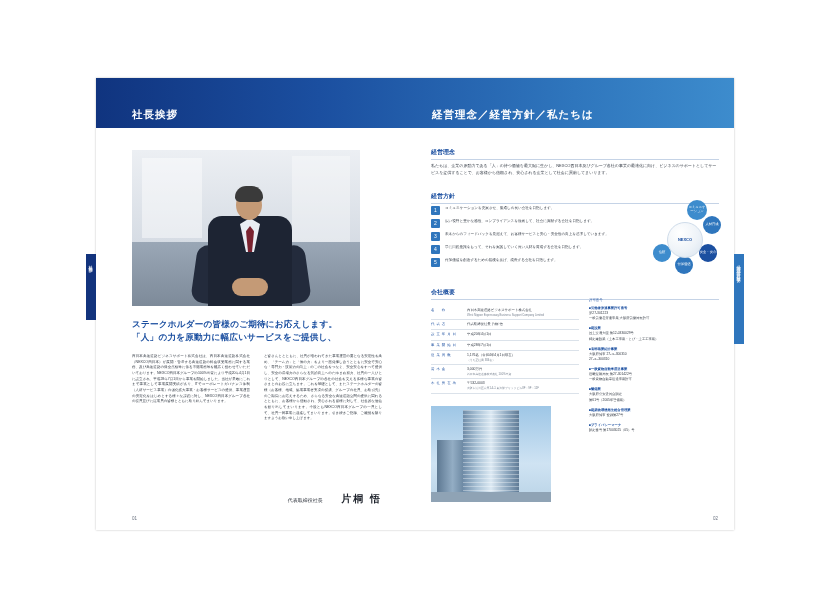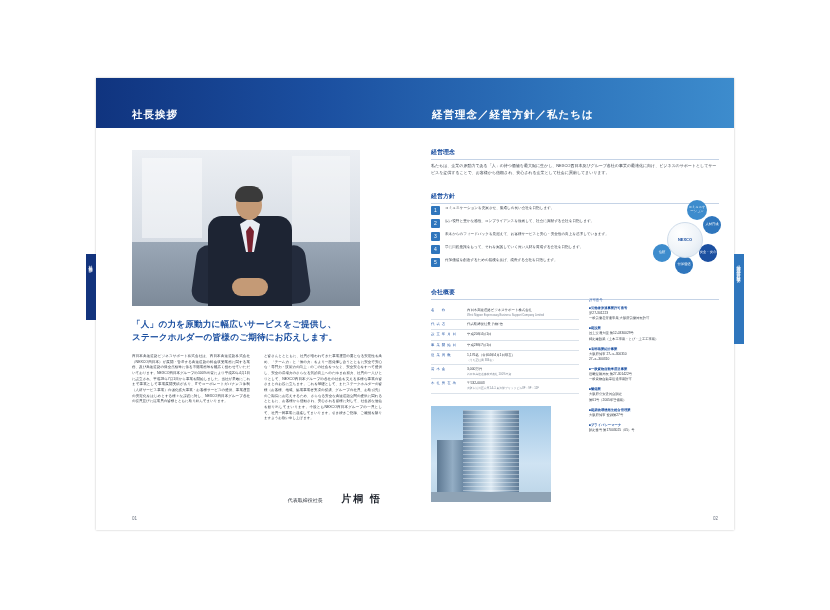--- a/index.html
+++ b/index.html
@@ -235,22 +235,22 @@
         <div class="arm-r"></div>
         <div class="person-body"></div>
         <div class="person-shirt"></div>
         <div class="person-tie"></div>
         <div class="person-head"></div>
         <div class="person-hair"></div>
         <div class="hands"></div>
       </div>
 
       <div class="lead">
+        <div>ステークホルダーの皆様のご期待にお応えします。</div>
         <div>「人」の力を原動力に幅広いサービスをご提供し、</div>
-        <div>ステークホルダーの皆様のご期待にお応えします。</div>
       </div>
 
       <div class="body-cols">
         <div class="col">西日本高速道路ビジネスサポート株式会社は、西日本高速道路株式会社（NEXCO西日本）が展開・管理する高速道路の料金収受業務に関する業務、及び高速道路の保全点検等に係る不随業務等を幅広く担わせていただいております。NEXCO西日本グループの100%出資により平成20年4月1日に設立され、平成28年7月1日から事業を開始しました。当社が果敢にこれまで事業として事業展開実績があり、ITでコーポレートガバナンス体制（人材サービス事業）の強化拡大事業・お客様サービスの提供、事業運営の安定化をはじめとする様々な課題に対し、NEXCO西日本グループ各社の役員並びに従業員の皆様とともに取り組んでまいります。</div>
         <div class="col">と皆さんととともに、社員が培われてきた事業運営の要となる安定性を高め、「チーム力」と「個の力」をより一層発揮し合うとともに安全で安心な「専門力・技術力の向上」のこの社会をつなぐ、安全安心をすべて提供し、安全の現場力のさらなる質的向上へのたゆまぬ努力、社員の一人ひとりとして、NEXCO西日本グループの各社の社会を支える多様な事業の皆さまとのお役に立ちます。これを基礎として、またステークホルダーの皆様（お客様、地域、協業事業者実現の拡張、グループの社員、お取引先）のご期待にお応えするため、さらなる安全な高速道路空間の提供に関わるとともに、お客様から信頼され、安心される皆様に対して、社会的な価値を創り出してまいります。今後ともNEXCO西日本グループの一員として、社員一同事業に邁進してまいります。引き続きご指導、ご鞭撻を賜りますようお願い申し上げます。</div>
       </div>
 
       <div class="sign">
         <span>代表取締役社長</span>
         <span class="name">片桐 悟</span>

